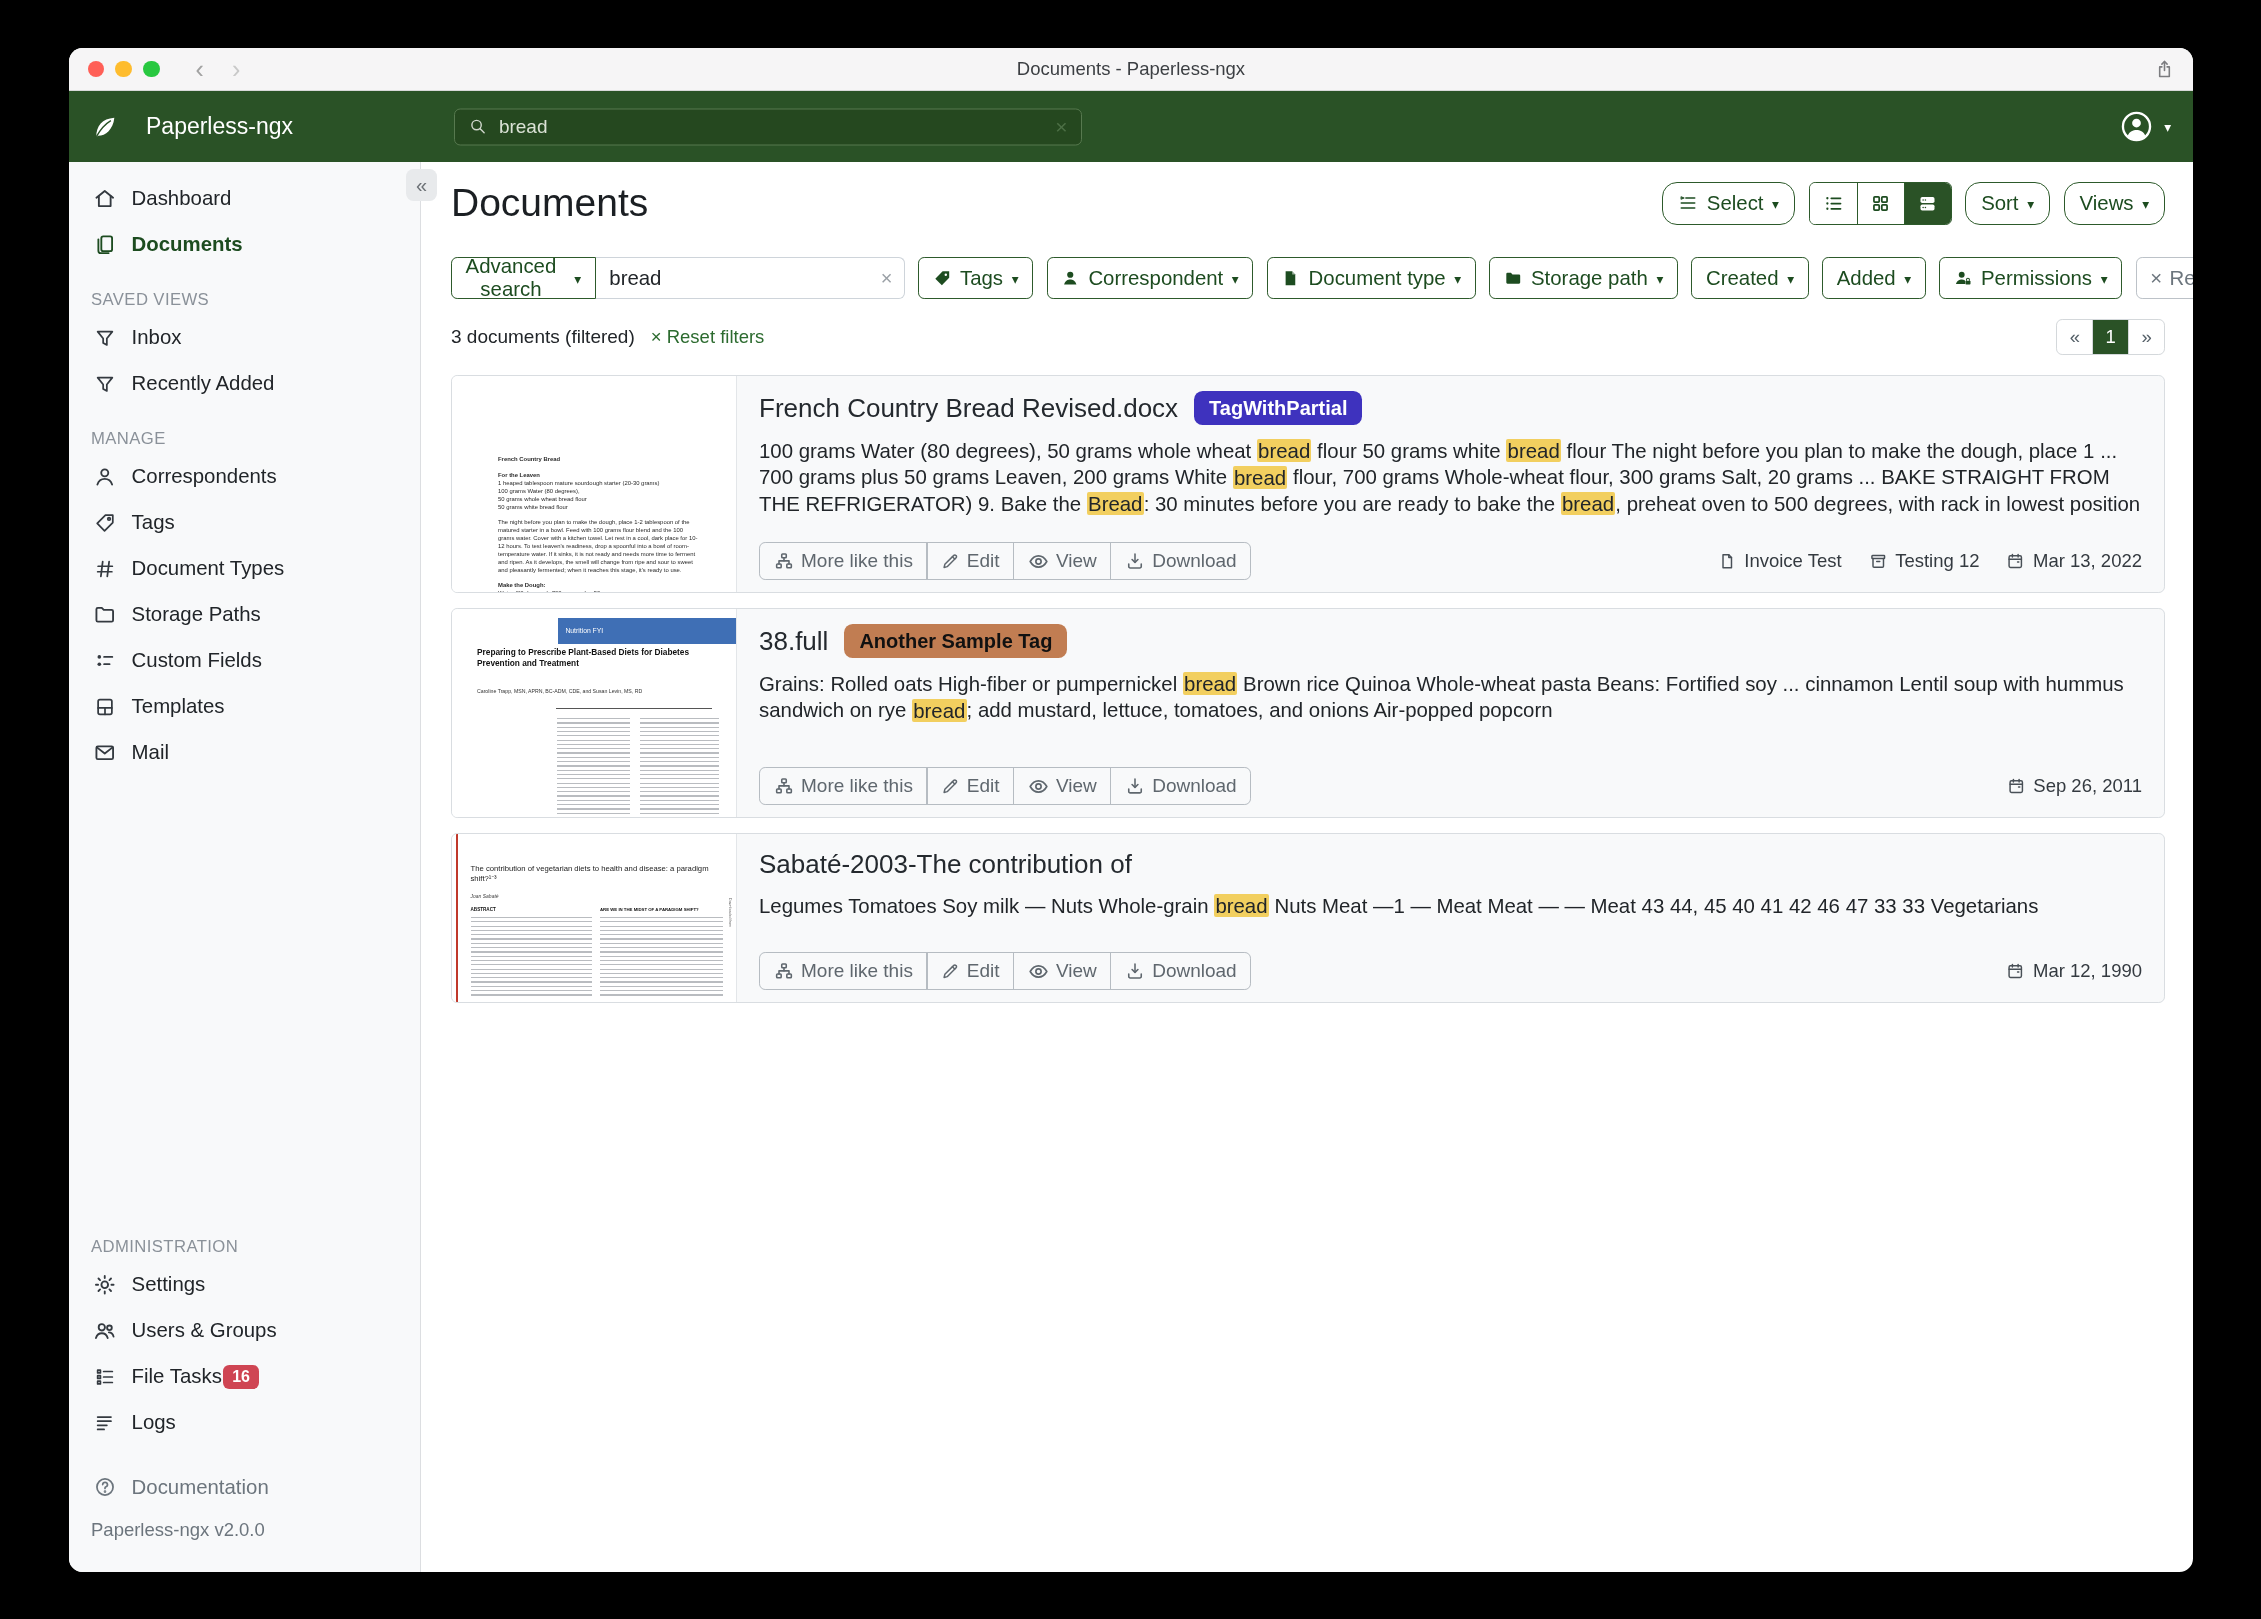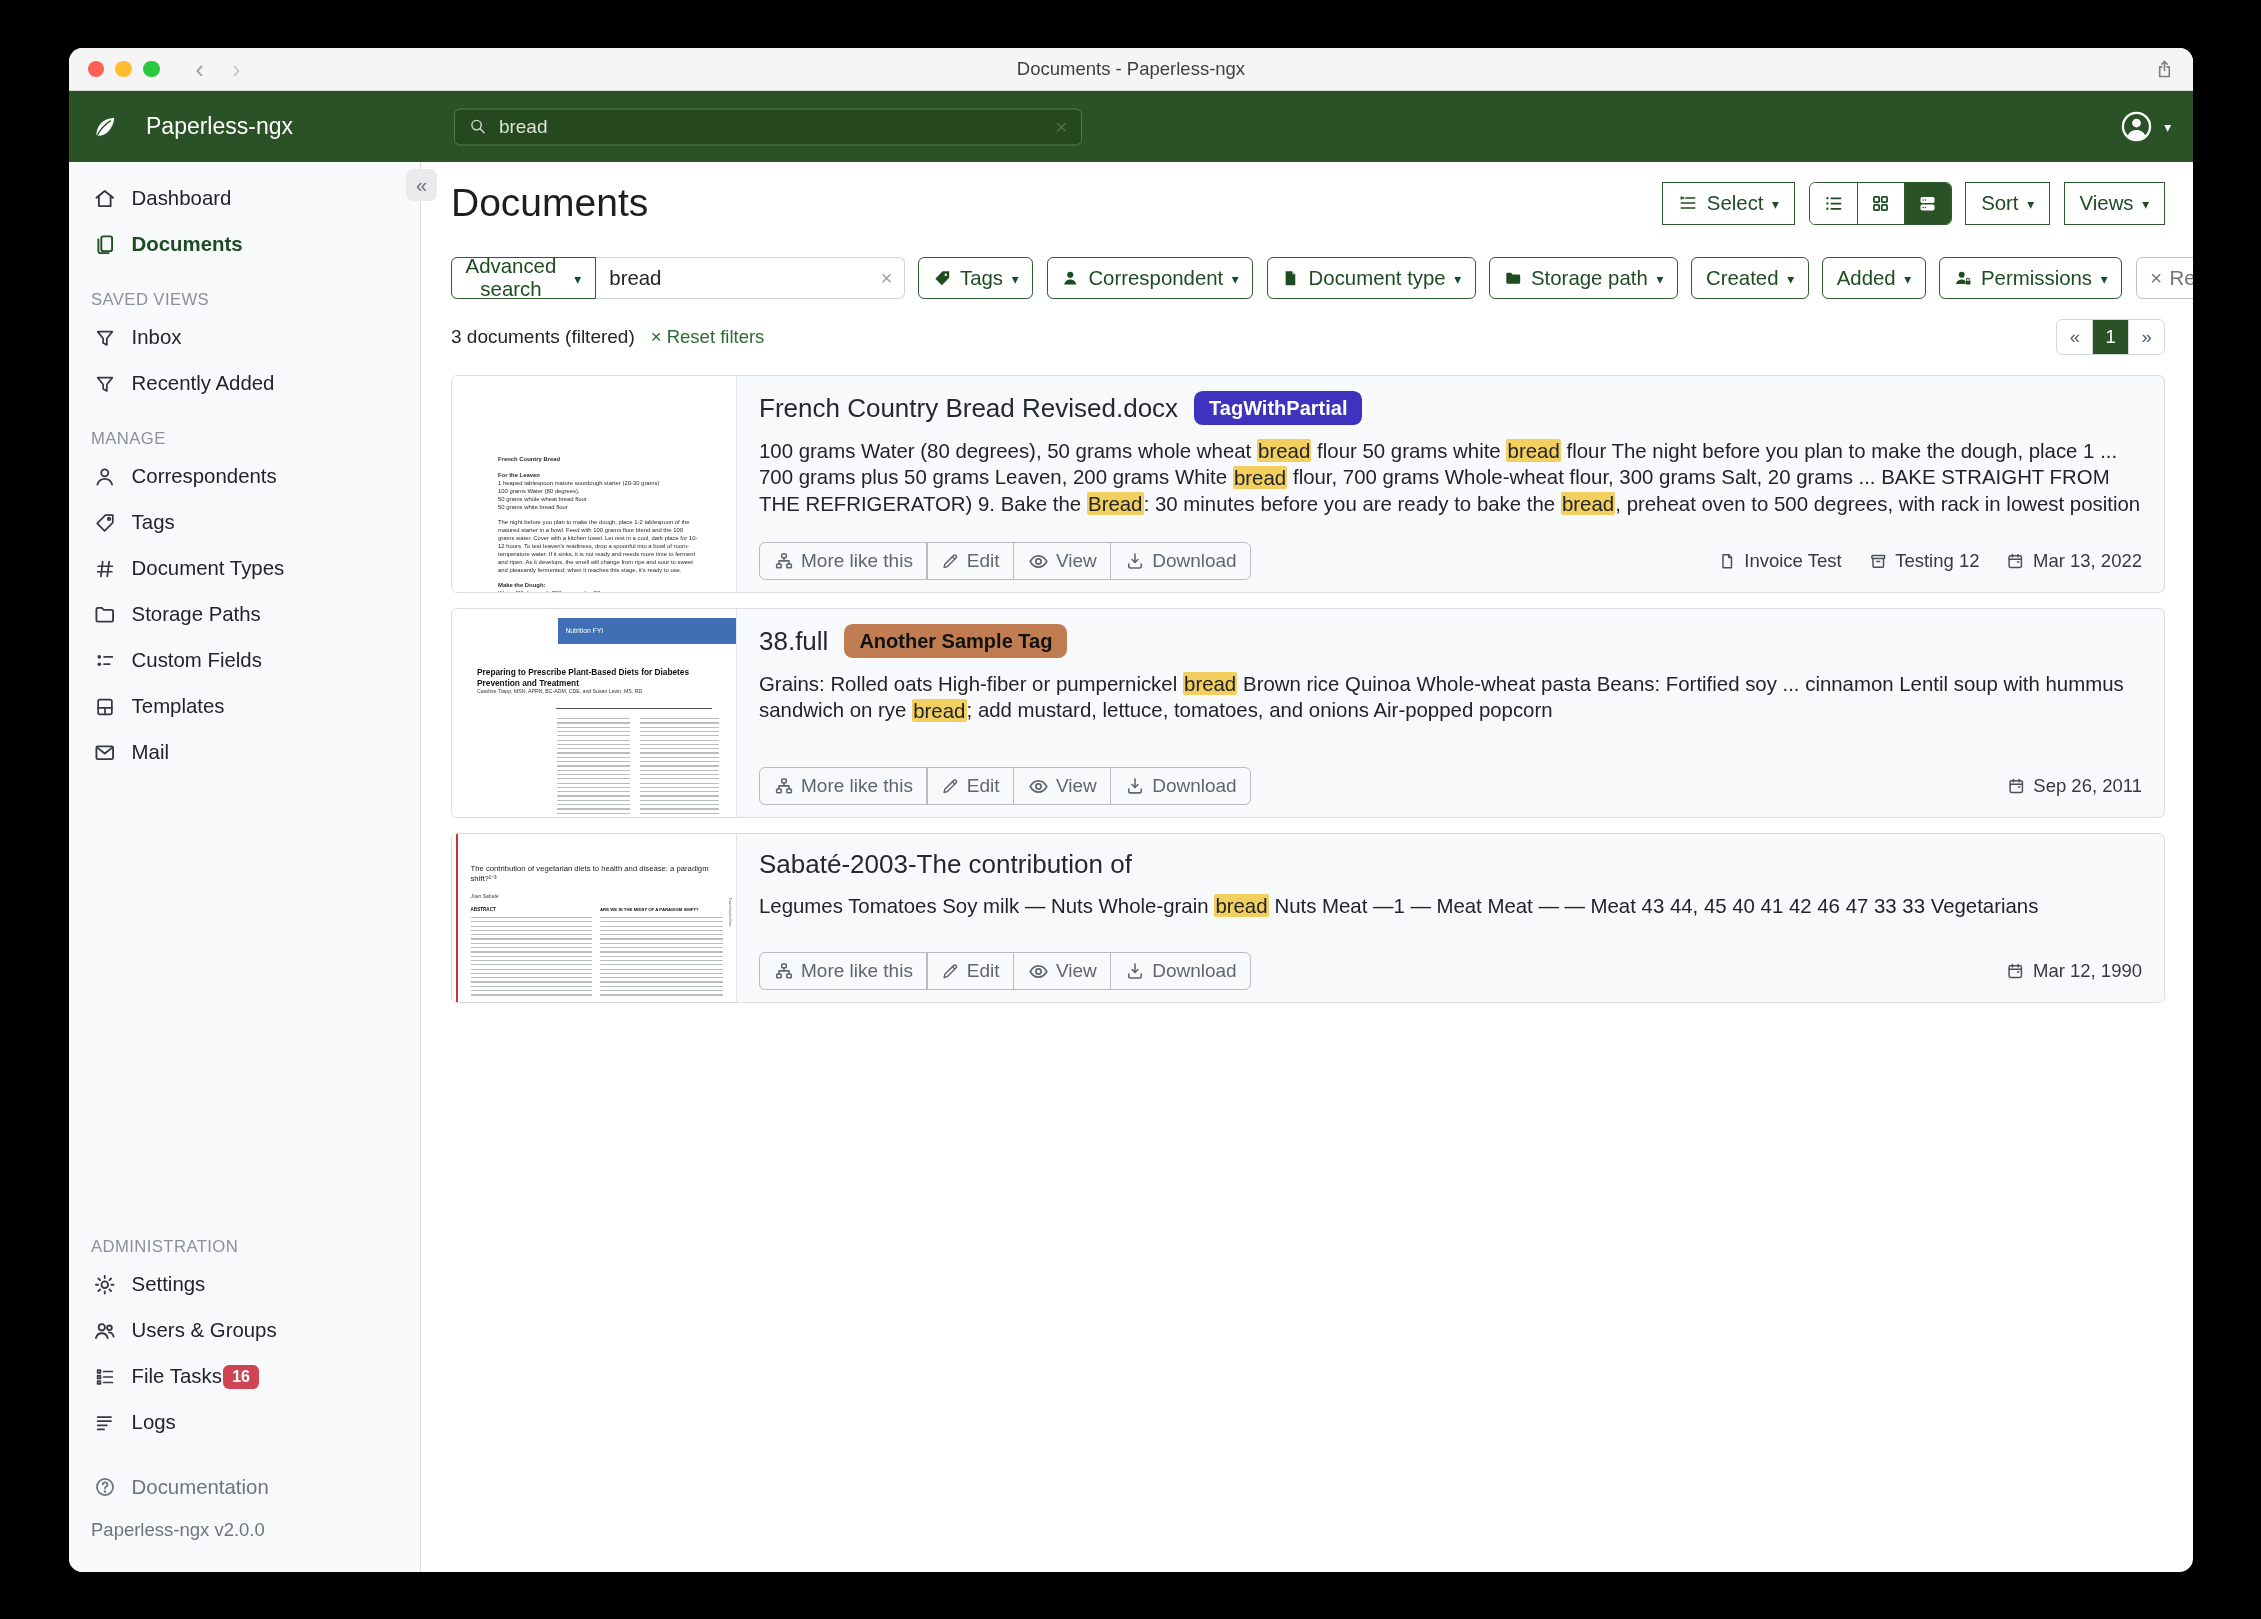--- a/index.html
+++ b/index.html
@@ -56,21 +56,21 @@
   
   .collapse-btn{position:absolute;left:337px;top:7.4px;width:31px;height:32px;background:#e8eaec;border-radius:7.4px;
     display:flex;align-items:center;justify-content:center;color:#6b7075;font-size:20px;z-index:5;cursor:pointer;}
 
   
   .content{flex:1;padding:17.3px 28px 0 30px;overflow:hidden;}
   .title-row{display:flex;align-items:center;}
   .page-title{font-size:39px;font-weight:500;color:#1b1f23;line-height:48px;}
   .toolbar{margin-left:auto;display:flex;align-items:center;gap:13.6px;}
   .btn{display:flex;align-items:center;gap:8.6px;height:43px;padding:0 15px;border:1.2px solid var(--green-border);
-    border-radius:0;background:#fff;color:var(--green-dark);font-size:20.4px;font-weight:500;cursor:pointer;white-space:nowrap;}
+    border-radius:15px;background:#fff;color:var(--green-dark);font-size:20.4px;font-weight:500;cursor:pointer;white-space:nowrap;}
   .toggle-group{display:flex;height:43px;border:1.2px solid var(--green-border);border-radius:6.2px;overflow:hidden;}
   .toggle-seg{width:47px;display:flex;align-items:center;justify-content:center;color:var(--green-dark);background:#fff;cursor:pointer;}
   .toggle-seg + .toggle-seg{border-left:1.2px solid var(--green-border);}
   .toggle-seg.active{background:var(--green);color:#fff;}
 
   
   .filter-row{margin-top:30px;display:flex;align-items:center;gap:13.6px;}
   .adv-group{display:flex;height:42px;}
   .adv-btn{display:flex;align-items:center;gap:18px;padding:0 13.6px;border:1.2px solid var(--green-border);
     border-radius:6.2px 0 0 6.2px;background:#fff;color:var(--green-dark);font-size:20.4px;font-weight:400;cursor:pointer;}
@@ -115,21 +115,21 @@
   .doc-meta{margin-left:auto;display:flex;align-items:center;gap:27px;}
   .meta-item{display:flex;align-items:center;gap:8px;font-size:18.5px;color:#343a40;cursor:pointer;white-space:nowrap;}
   .meta-item .mic{color:#495057;display:flex;}
 
   
   .t-recipe{padding:79px 36px 0 46px;font-size:5.9px;line-height:8px;color:#2a2a2a;}
   .t-recipe .b{font-weight:700;}
   .t-recipe .gap{height:7.4px;}
   .t-nutri .blue-bar{position:absolute;left:106px;right:0;top:8.6px;height:26px;background:#3f6fb5;color:#fff;
     font-size:6.8px;display:flex;align-items:center;padding-left:7.4px;}
-  .t-nutri .nt{position:absolute;left:25px;top:58px;width:241px;font-size:8.3px;font-weight:700;line-height:10.5px;color:#111;}
+  .t-nutri .nt{position:absolute;left:25px;top:38px;width:241px;font-size:8.3px;font-weight:700;line-height:10.5px;color:#111;}
   .t-nutri .na{position:absolute;left:25px;top:79px;font-size:5.2px;color:#333;}
   .t-nutri .hr{position:absolute;left:104px;top:99px;width:156px;height:0.6px;background:#555;}
   .stripes{background:repeating-linear-gradient(#b9bcc0 0 1.2px,transparent 1.2px 4.3px);}
   .t-nutri .c1{position:absolute;left:105px;top:109px;width:73px;bottom:3.7px;}
   .t-nutri .c2{position:absolute;left:188px;top:109px;width:79px;bottom:3.7px;}
   .t-paper .red{position:absolute;left:4.3px;top:0;bottom:0;width:1.9px;background:#c0392b;}
   .t-paper .pt{position:absolute;left:18.5px;top:30px;width:254px;font-size:7.7px;font-weight:500;line-height:10px;color:#222;}
   .t-paper .pa{position:absolute;left:18.5px;top:59px;font-size:5px;font-style:italic;color:#444;}
   .t-paper .ah{position:absolute;left:18.5px;top:73px;font-size:4.6px;font-weight:700;color:#111;}
   .t-paper .bh{position:absolute;left:148px;top:73px;width:123px;font-size:4.3px;font-weight:700;color:#111;}

